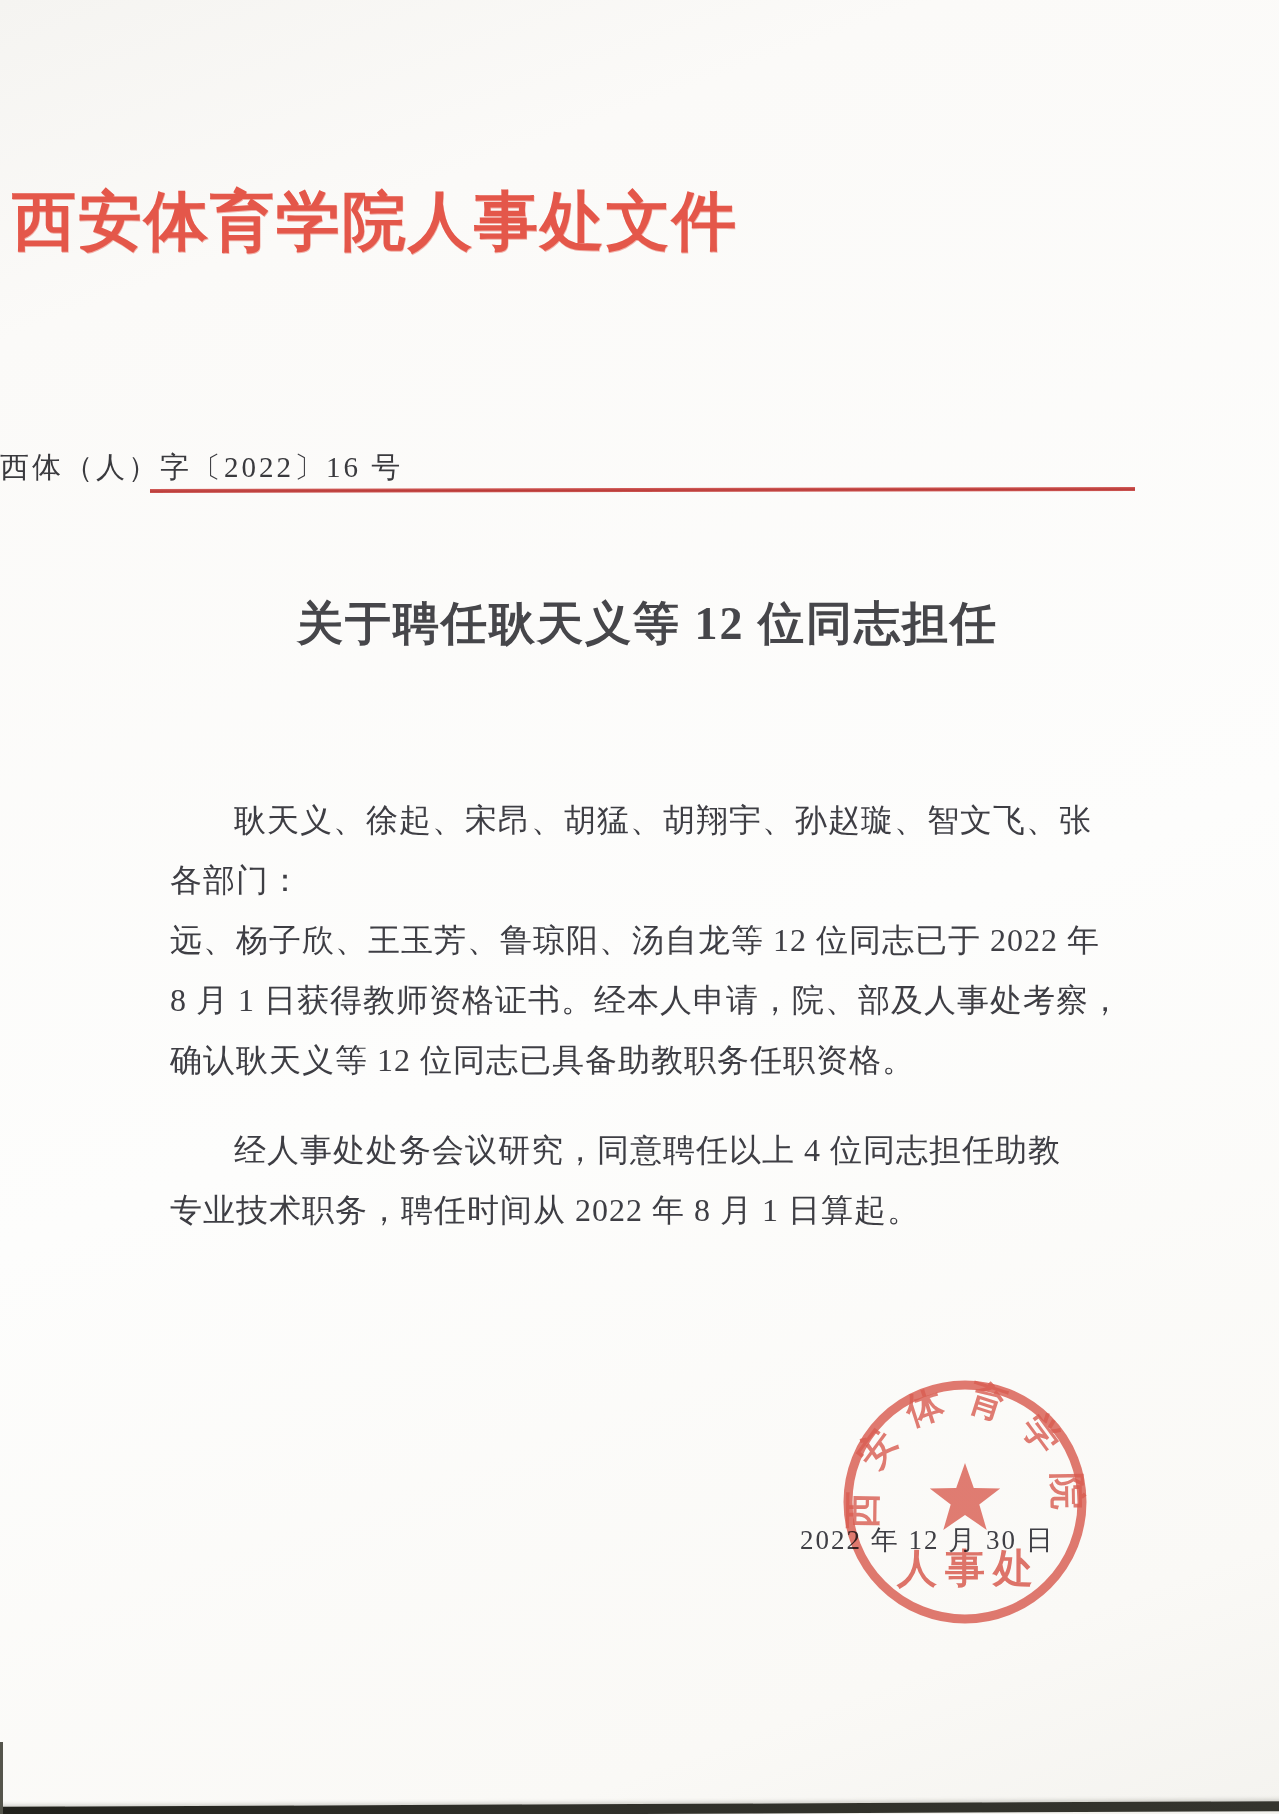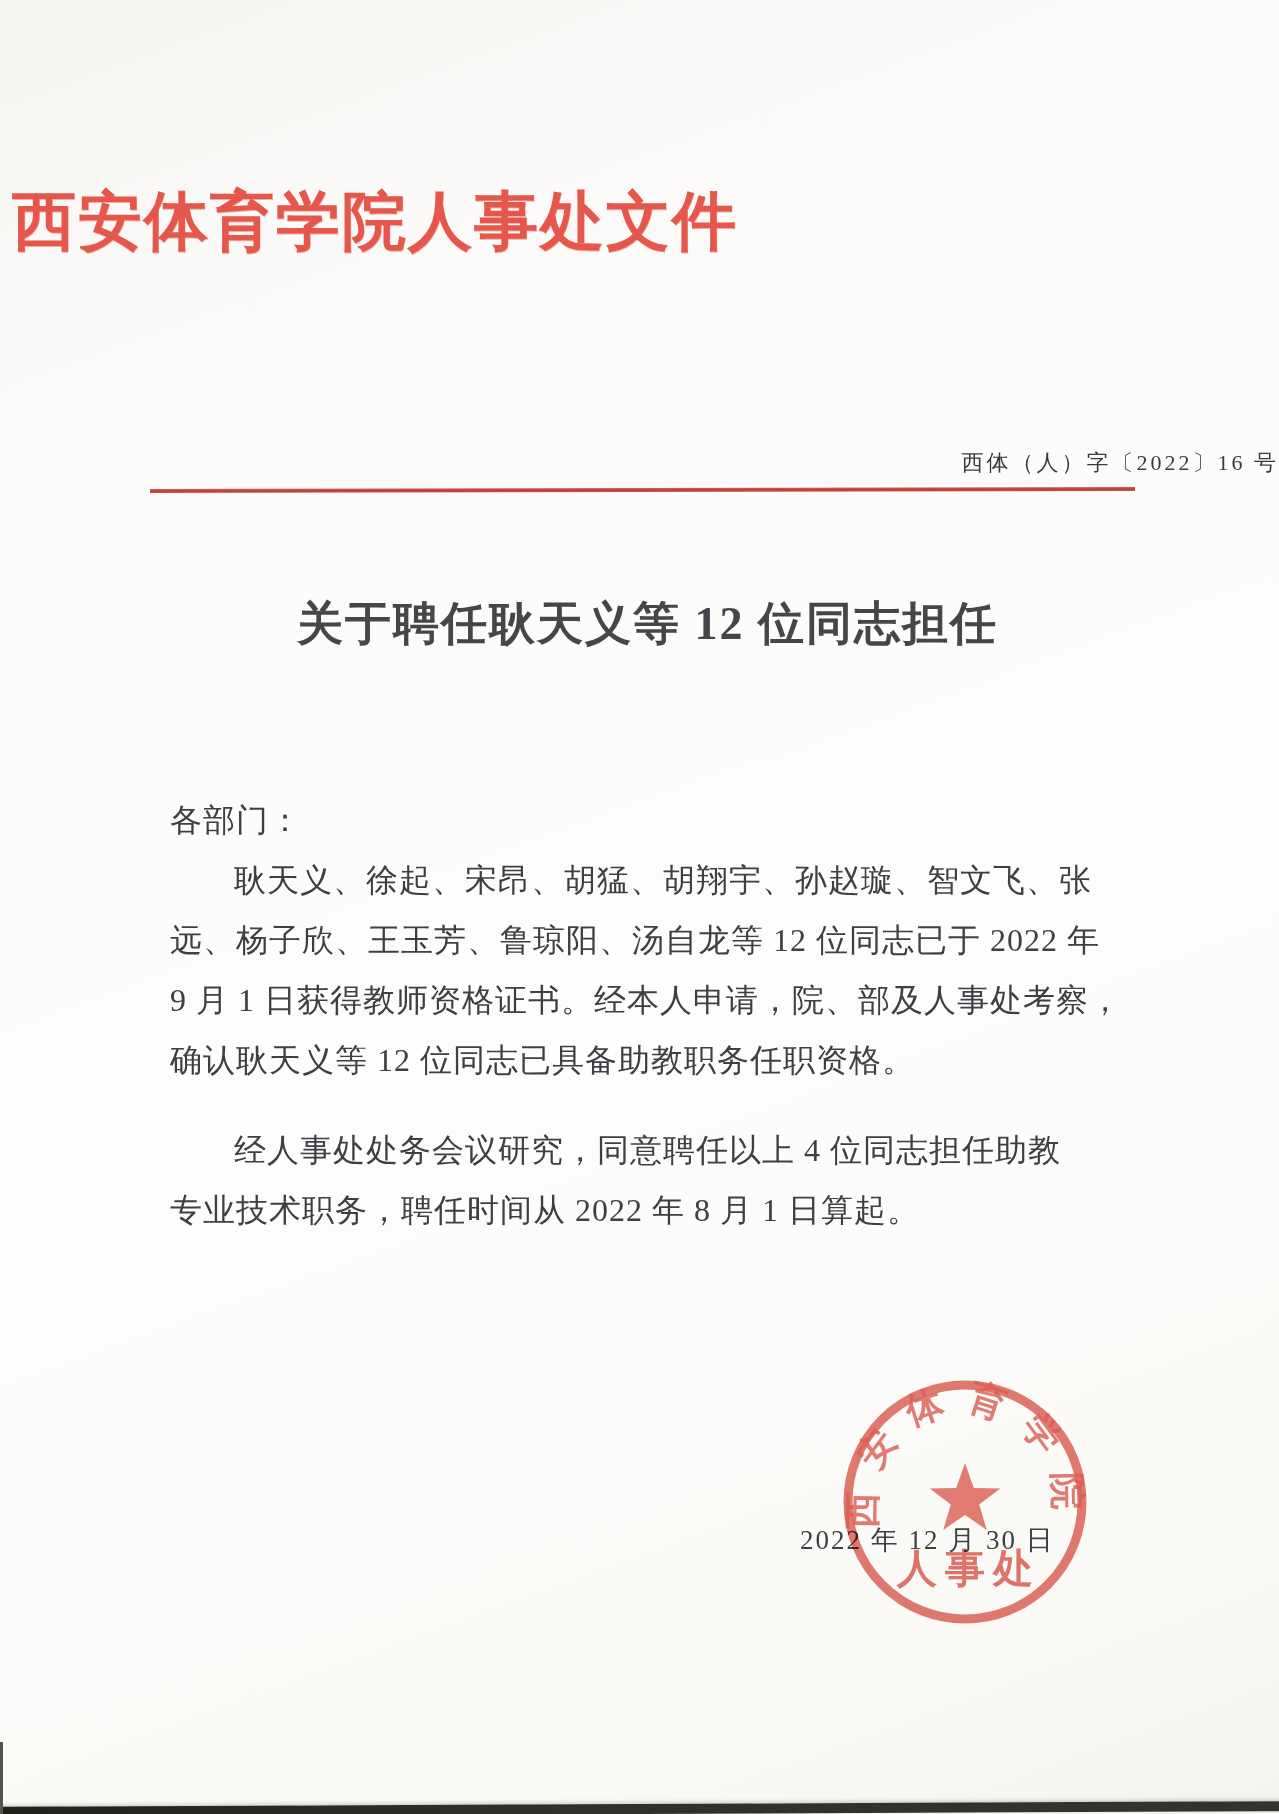--- a/index.html
+++ b/index.html
@@ -24,22 +24,22 @@
     letter-spacing: 2px;
     color: #e4574a;
     text-shadow: 0.5px 0.5px 0 rgba(228,87,74,0.45);
     padding-left: 12px;
   }
 
   
   .doc-number {
     position: absolute;
     top: 448px; left: 0; width: 100%;
-    text-align: right;
-    font-size: 22px;
+    text-align: left;
+    font-size: 29px;
     letter-spacing: 3px;
     color: #3a3a3e;
   }
 
   .red-rule {
     position: absolute;
     top: 488px; left: 150px;
     width: 985px; height: 4px;
     background: linear-gradient(180deg, #d4615e 0%, #b93a37 55%, #cf5a57 100%);
     transform: rotate(-0.12deg);
@@ -123,24 +123,24 @@
 
   <div class="doc-number">西体（人）字〔2022〕16 号</div>
 
   <div class="red-rule"></div>
 
   <h2 class="doc-title">
     <span class="t1">关于聘任耿天义等 12 位同志担任</span>
   </h2>
 
   <div class="body-block">
+    <div class="line indent">耿天义、徐起、宋昂、胡猛、胡翔宇、孙赵璇、智文飞、张</div>
     <div class="line">各部门：</div>
-    <div class="line indent">耿天义、徐起、宋昂、胡猛、胡翔宇、孙赵璇、智文飞、张</div>
     <div class="line">远、杨子欣、王玉芳、鲁琼阳、汤自龙等 12 位同志已于 2022 年</div>
-    <div class="line">9 月 1 日获得教师资格证书。经本人申请，院、部及人事处考察，</div>
+    <div class="line">8 月 1 日获得教师资格证书。经本人申请，院、部及人事处考察，</div>
     <div class="line">确认耿天义等 12 位同志已具备助教职务任职资格。</div>
     <div class="line indent para-gap">经人事处处务会议研究，同意聘任以上 4 位同志担任助教</div>
     <div class="line">专业技术职务，聘任时间从 2022 年 8 月 1 日算起。</div>
   </div>
 
 
   <div class="sign-date">2022 年 12 月 30 日</div>
 
   <svg class="seal" viewBox="0 0 264 264" xmlns="http://www.w3.org/2000/svg">
     <circle class="ring" cx="132" cy="132" r="117"></circle>

